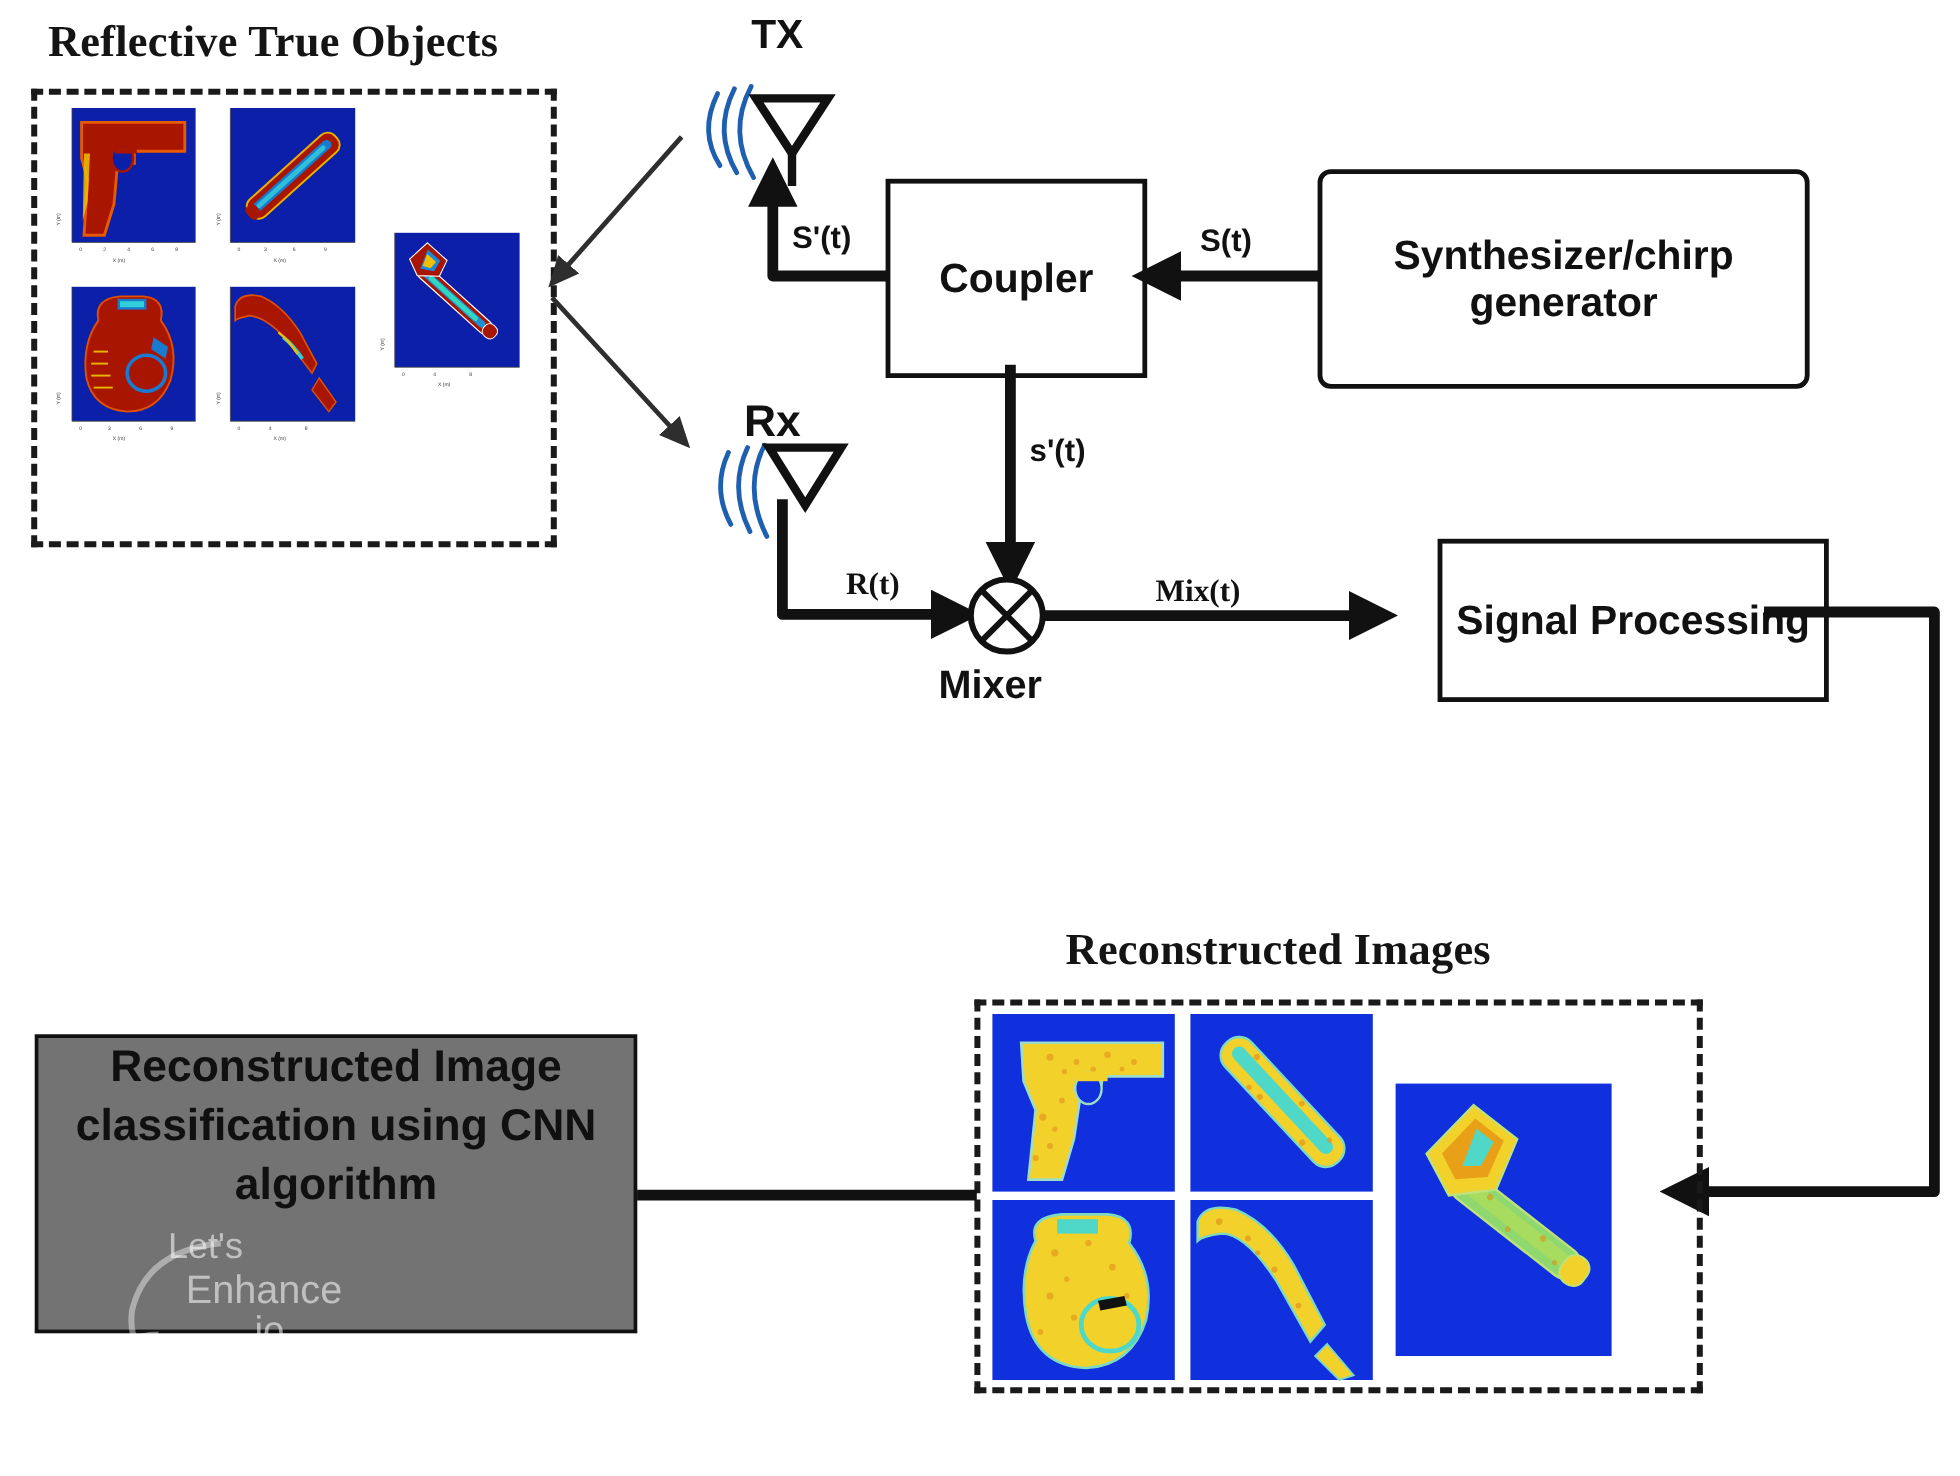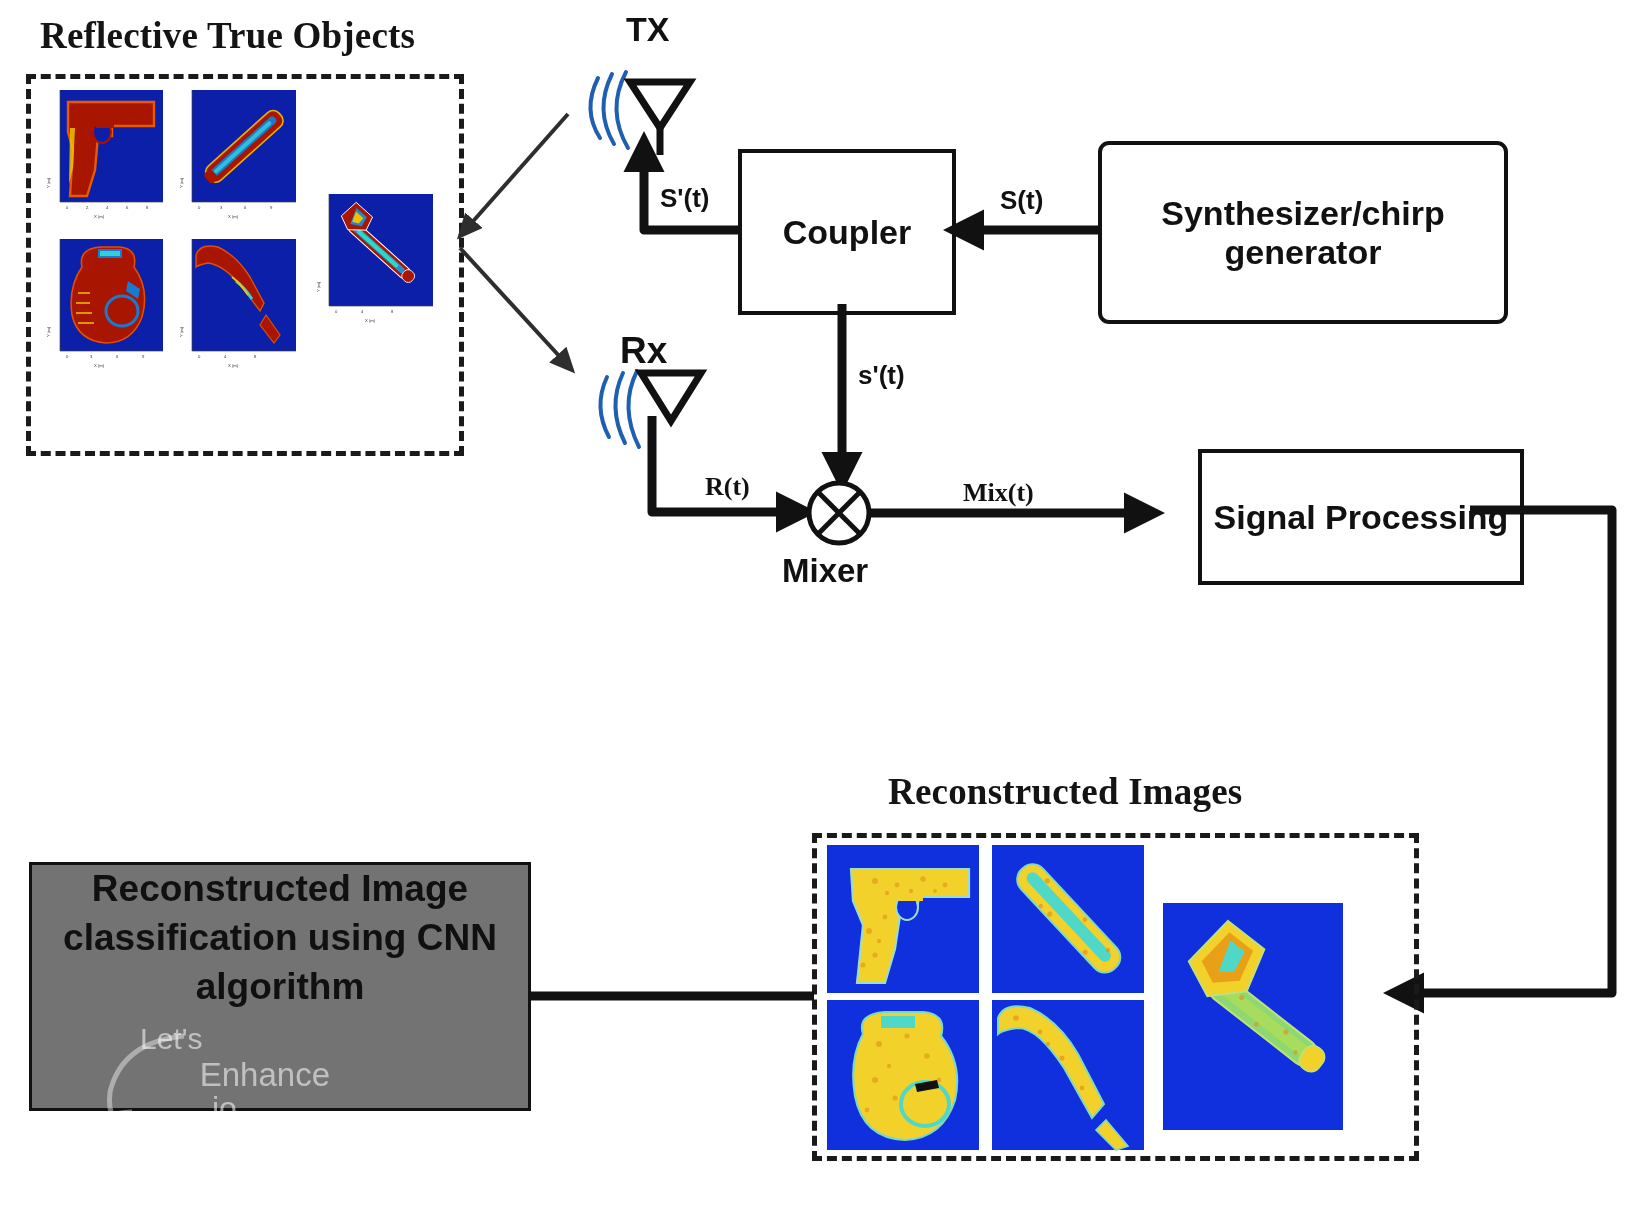--- a/index.html
+++ b/index.html
@@ -365,14 +365,14 @@
 
 <div class="abs" style="left:80px;top:1020px;width:300px;height:120px;">
   <svg width="300" height="120" viewBox="0 0 300 120">
     <g fill="none" stroke="rgba(255,255,255,0.42)" stroke-width="5">
       <path d="M104 16 Q42 22 30 72 Q26 104 52 118"></path>
       <path d="M52 92 Q22 92 16 116"></path>
     </g>
   </svg>
 </div>
 <div class="abs wm" style="left:140px;top:1024px;width:160px;font-size:30px;text-align:left;">Let's</div>
-<div class="abs wm" style="left:110px;top:1058px;width:220px;font-size:33px;text-align:right;">Enhance</div>
+<div class="abs wm" style="left:110px;top:1058px;width:220px;font-size:33px;text-align:center;">Enhance</div>
 <div class="abs wm" style="left:160px;top:1092px;width:120px;font-size:32px;text-align:center;">.io</div>
 
 </body></html>

